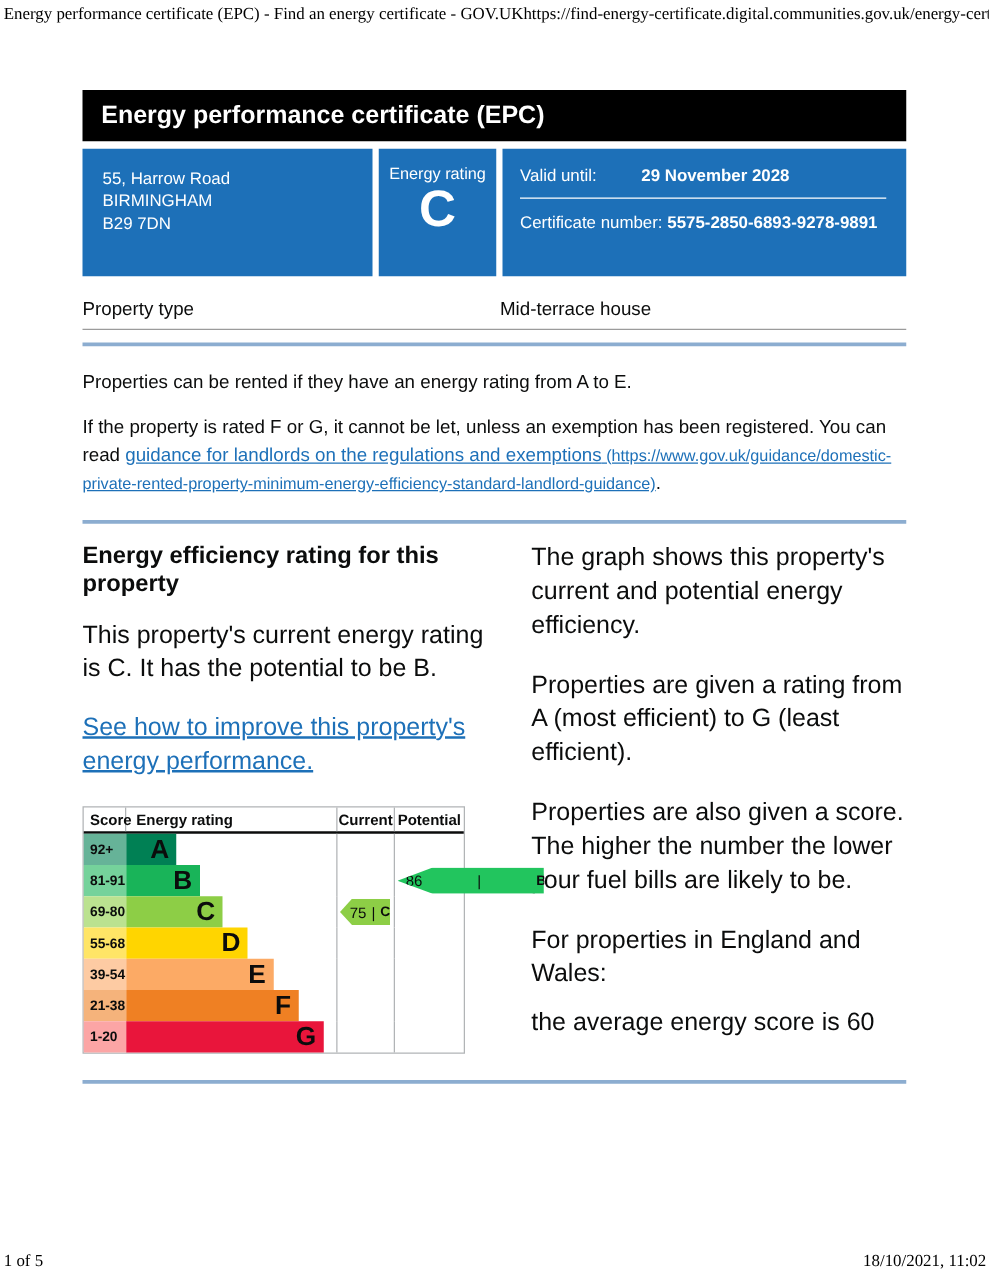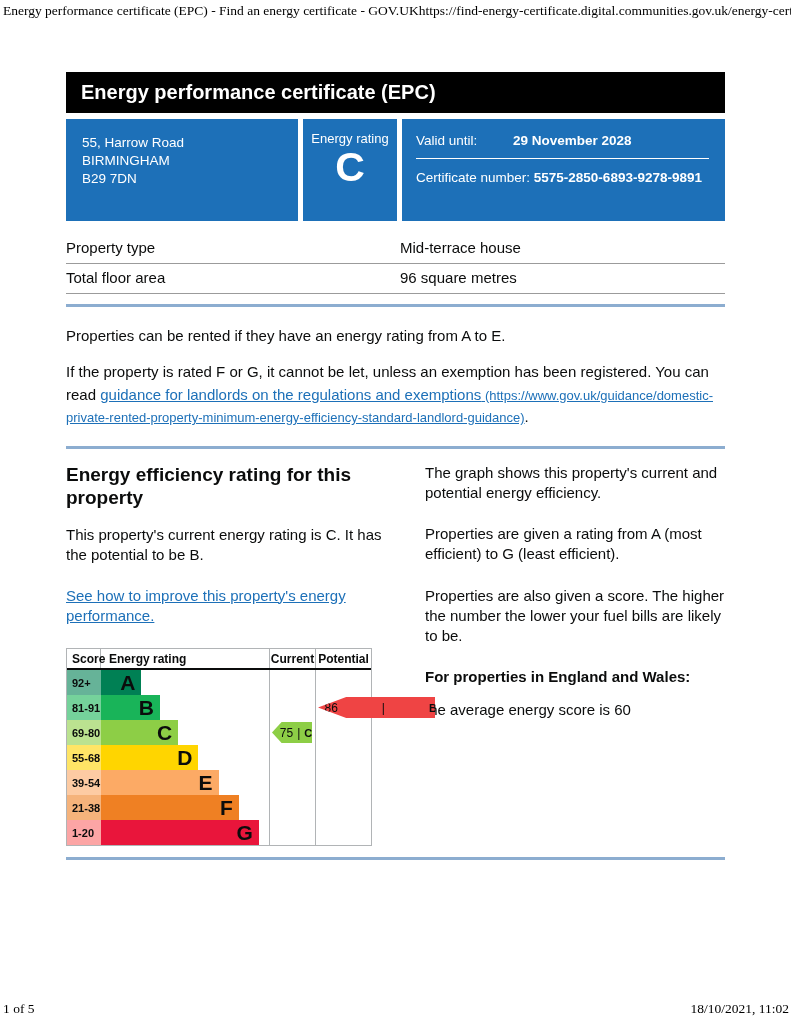--- a/index.html
+++ b/index.html
@@ -49,25 +49,25 @@
   
   h2.section { font-size:19px; font-weight:bold; line-height:1.25; }
   .letting { margin-top:16px; }
   .letting .p1 { margin-top:20px; font-size:15px; }
   .letting .p2 { margin-top:17px; font-size:15px; line-height:1.5; }
   a.link { color:#1d70b8; text-decoration:underline; cursor:pointer; }
   .url-small { font-size:13px; }
 
   
   .twocol { display:grid; grid-template-columns:324px 300px; column-gap:35px; margin-top:14px; }
-  .twocol p { font-size:15px; line-height:1.35; }
+  .twocol p { font-size:20px; line-height:1.35; }
   .leftcol h2 { margin-bottom:15px; }
   .leftcol .p1 { margin-bottom:20px; }
   .rightcol .rp { margin-bottom:21px; }
-  .rightcol .rp.tight { margin-bottom:12px;font-weight:bold; }
+  .rightcol .rp.tight { margin-bottom:12px; }
 
   
   .chart { width:306px; margin-top:22px; border:1px solid #b1b4b6; }
   .crow { display:grid; grid-template-columns:34px 168px 46px auto; height:25px; }
   .crow.header { height:21px; border-bottom:2px solid #0b0c0c; font-weight:bold; font-size:12px; }
   .crow.header > div { display:flex; align-items:center; }
   .h-score { padding-left:5px; border-right:1px solid #b1b4b6; }
   .h-rating { padding-left:8px; }
   .h-cur, .h-pot { justify-content:center; border-left:1px solid #b1b4b6; }
   .cscore { font-weight:bold; font-size:11px; display:flex; align-items:center; padding-left:5px; }
@@ -120,24 +120,20 @@
         <span class="cnum">5575-2850-6893-9278-9891</span>
       </div>
     </div>
   </div>
 
   <div class="details">
     <div class="drow">
       <span class="dlabel">Property type</span>
       <span>Mid-terrace house</span>
     </div>
-    <div class="drow">
-      <span class="dlabel">Total floor area</span>
-      <span>96 square metres</span>
-    </div>
   </div>
 
   <hr class="hr-blue" style="margin-top:10px;">
 
   <div class="letting">
     <p class="p1">Properties can be rented if they have an energy rating from A to E.</p>
     <p class="p2"><span>If the property is rated F or G, it cannot be let, unless an exemption has been registered. You can read </span><a class="link"><span>guidance for landlords on the regulations and exemptions</span><span class="url-small"> (https://www.gov.uk/guidance/domestic-private-rented-property-minimum-energy-efficiency-standard-landlord-guidance)</span></a><span>.</span></p>
   </div>
 
   <hr class="hr-blue" style="margin-top:17px;">
@@ -169,21 +165,21 @@
 
         <div class="crow">
           <div class="cscore" style="background: rgb(117, 210, 155);">81-91</div>
           <div class="cbarcell">
               <div class="cbar" style="background: rgb(25, 180, 89); width: 35%;">
                 <span class="cletter">B</span>
               </div>
             </div>
           <div class="ccur"></div>
           <div class="cpot">
-            <div class="arrow" style="background: #ef4444; gap: 44px;">
+            <div class="arrow" style="background: #22c55e; gap: 44px;">
               <span>86</span>
               <span>|</span>
               <span class="band">B</span>
             </div>
           </div>
         </div>
 
         <div class="crow">
           <div class="cscore" style="background: rgb(187, 226, 144);">69-80</div>
           <div class="cbarcell">

